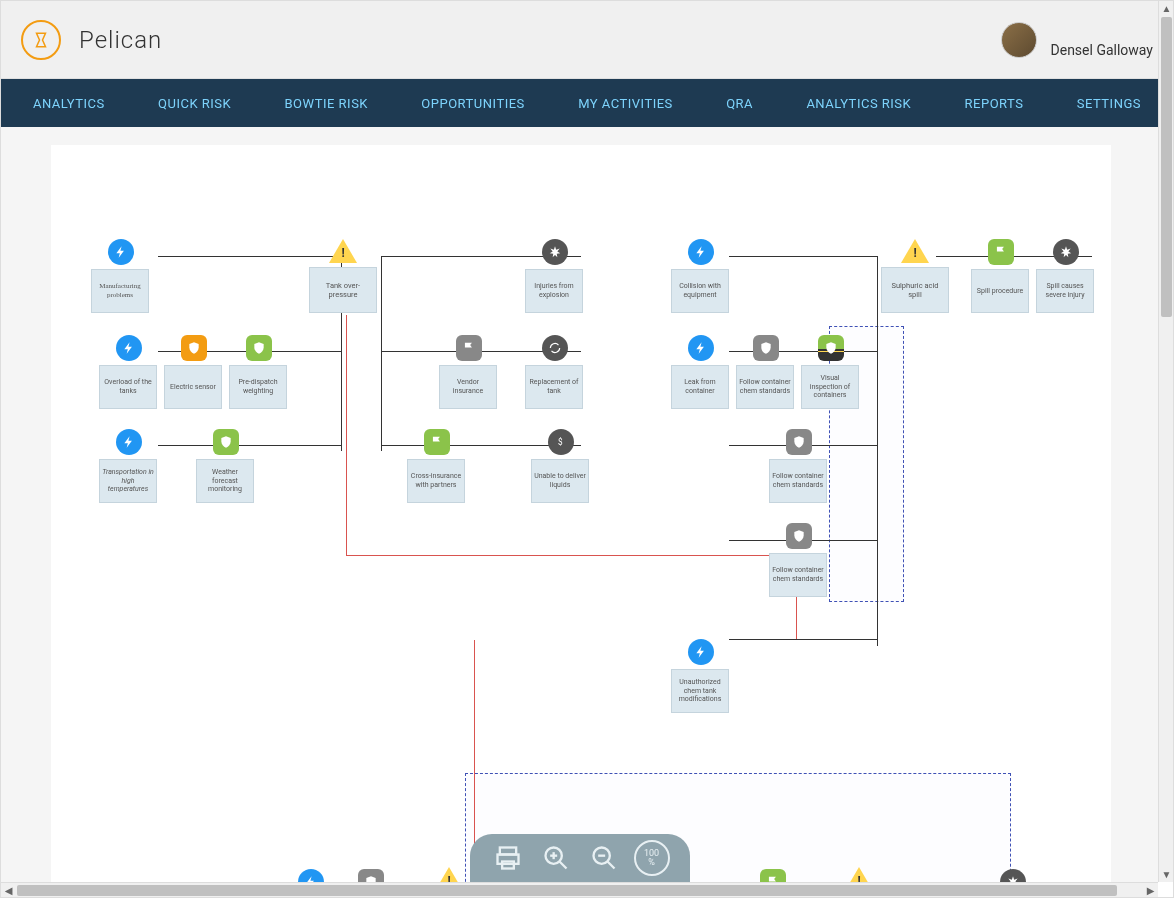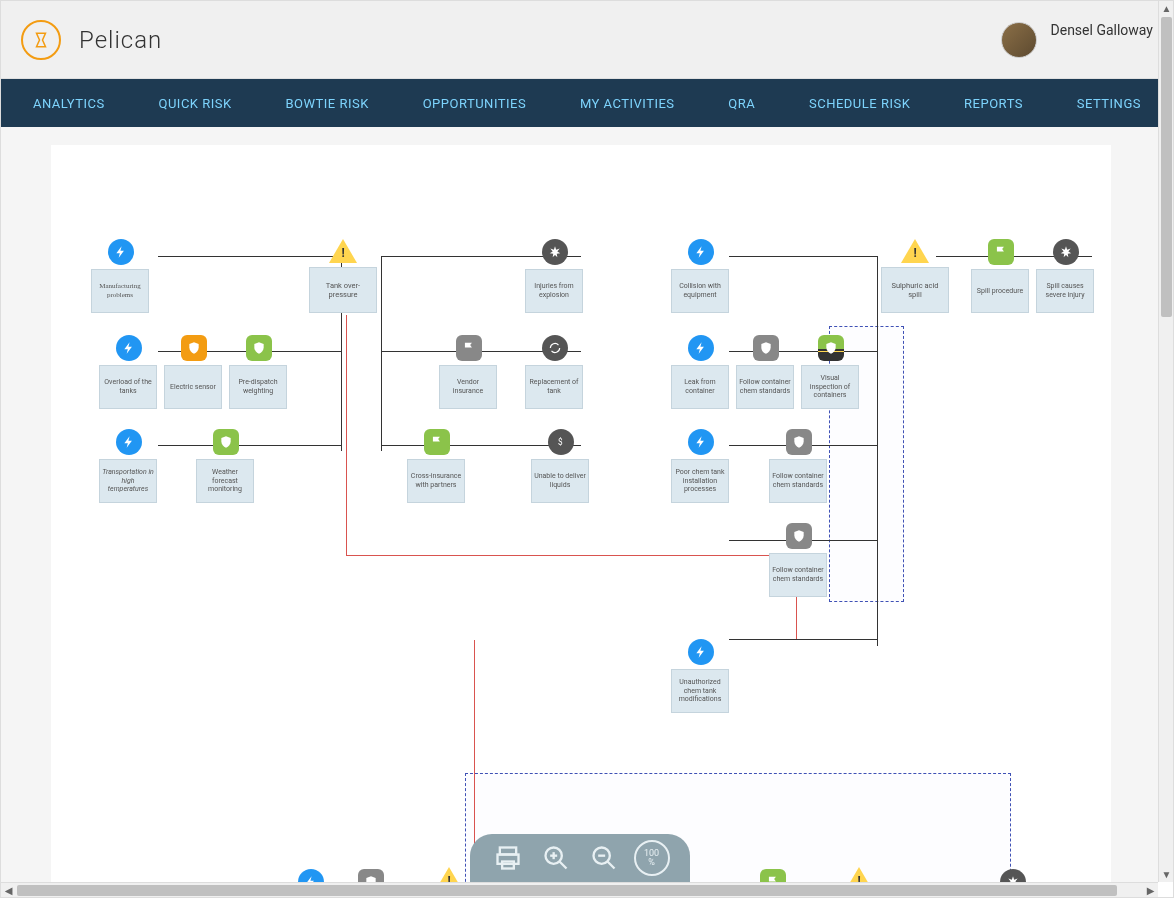--- a/index.html
+++ b/index.html
@@ -4,21 +4,21 @@
 <style>
 * { box-sizing: border-box; margin: 0; padding: 0; }
 body { font-family: -apple-system, BlinkMacSystemFont, "Segoe UI", Roboto, sans-serif; background:#f5f5f5; overflow:hidden; }
 
 .viewport { width:1174px; height:898px; background:#fff; position:relative; border:1px solid #ddd; overflow:hidden; }
 
 .header { height:78px; background:#f0f0f0; display:flex; align-items:center; padding:0 20px; justify-content:space-between; border-bottom:1px solid #e0e0e0; }
 .brand { display:flex; align-items:center; gap:18px; }
 .logo-circle { width:40px; height:40px; border:2px solid #f39c12; border-radius:50%; display:flex; align-items:center; justify-content:center; color:#f39c12; font-weight:bold; font-size:18px; }
 .brand-name { font-size:24px; color:#333; font-weight:300; letter-spacing:1px; }
-.user { display:flex; align-items:flex-start; gap:14px; }
+.user { display:flex; align-items:flex-end; gap:14px; }
 .avatar { width:36px; height:36px; border-radius:50%; background:linear-gradient(135deg,#8b6f47 0%,#5d4a30 100%); border:1px solid #ccc; }
 .user-name { font-size:14px; color:#333; }
 
 .navbar { height:48px; background:#1e3a52; display:flex; align-items:center; justify-content:space-between; padding:0 32px; }
 .nav-item { color:#7dd3fc; font-size:13px; letter-spacing:0.5px; cursor:pointer; }
 
 .canvas-wrap { position:absolute; top:126px; left:0; right:15px; bottom:15px; background:#f5f5f5; overflow:hidden; }
 .canvas { position:absolute; top:18px; left:50px; width:1060px; height:1100px; background:#fff; }
 
 .hline { position:absolute; height:1px; background:#333; }
@@ -74,21 +74,21 @@
     </div>
   </div>
 
   <div class="navbar">
     <div class="nav-item">ANALYTICS</div>
     <div class="nav-item">QUICK RISK</div>
     <div class="nav-item">BOWTIE RISK</div>
     <div class="nav-item">OPPORTUNITIES</div>
     <div class="nav-item">MY ACTIVITIES</div>
     <div class="nav-item">QRA</div>
-    <div class="nav-item">SCHEDULE RISK</div>
+    <div class="nav-item">ANALYTICS RISK</div>
     <div class="nav-item">REPORTS</div>
     <div class="nav-item">SETTINGS</div>
   </div>
 
   <div class="canvas-wrap">
     <div class="canvas">
 
       <div class="selbox" style="top:181px; left:778px; width:75px; height:276px;"></div>
       <div class="selbox" style="top:628px; left:414px; width:546px; height:260px;"></div>
 
@@ -277,30 +277,20 @@
         <div class="icon hazard">
             <svg viewBox="0 0 24 24">
               <path d="M12 2l8 3v6c0 5-3.5 9-8 11-4.5-2-8-6-8-11V5z"></path>
             </svg>
           </div>
         <div class="card">
             <span>Visual inspection of containers</span>
           </div>
       </div>
 
-      <div class="node" style="top:284px; left:620px;">
-        <div class="icon blue">
-            <svg viewBox="0 0 24 24">
-              <path d="M13 2L4 14h6l-2 8 9-12h-6z"></path>
-            </svg>
-          </div>
-        <div class="card">
-            <span>Poor chem tank installation processes</span>
-          </div>
-      </div>
       <div class="node" style="top:284px; left:718px;">
         <div class="icon gray" style="border-radius:6px;">
             <svg viewBox="0 0 24 24">
               <path d="M12 2l8 3v6c0 5-3.5 9-8 11-4.5-2-8-6-8-11V5z"></path>
             </svg>
           </div>
         <div class="card">
             <span>Follow container chem standards</span>
           </div>
       </div>

